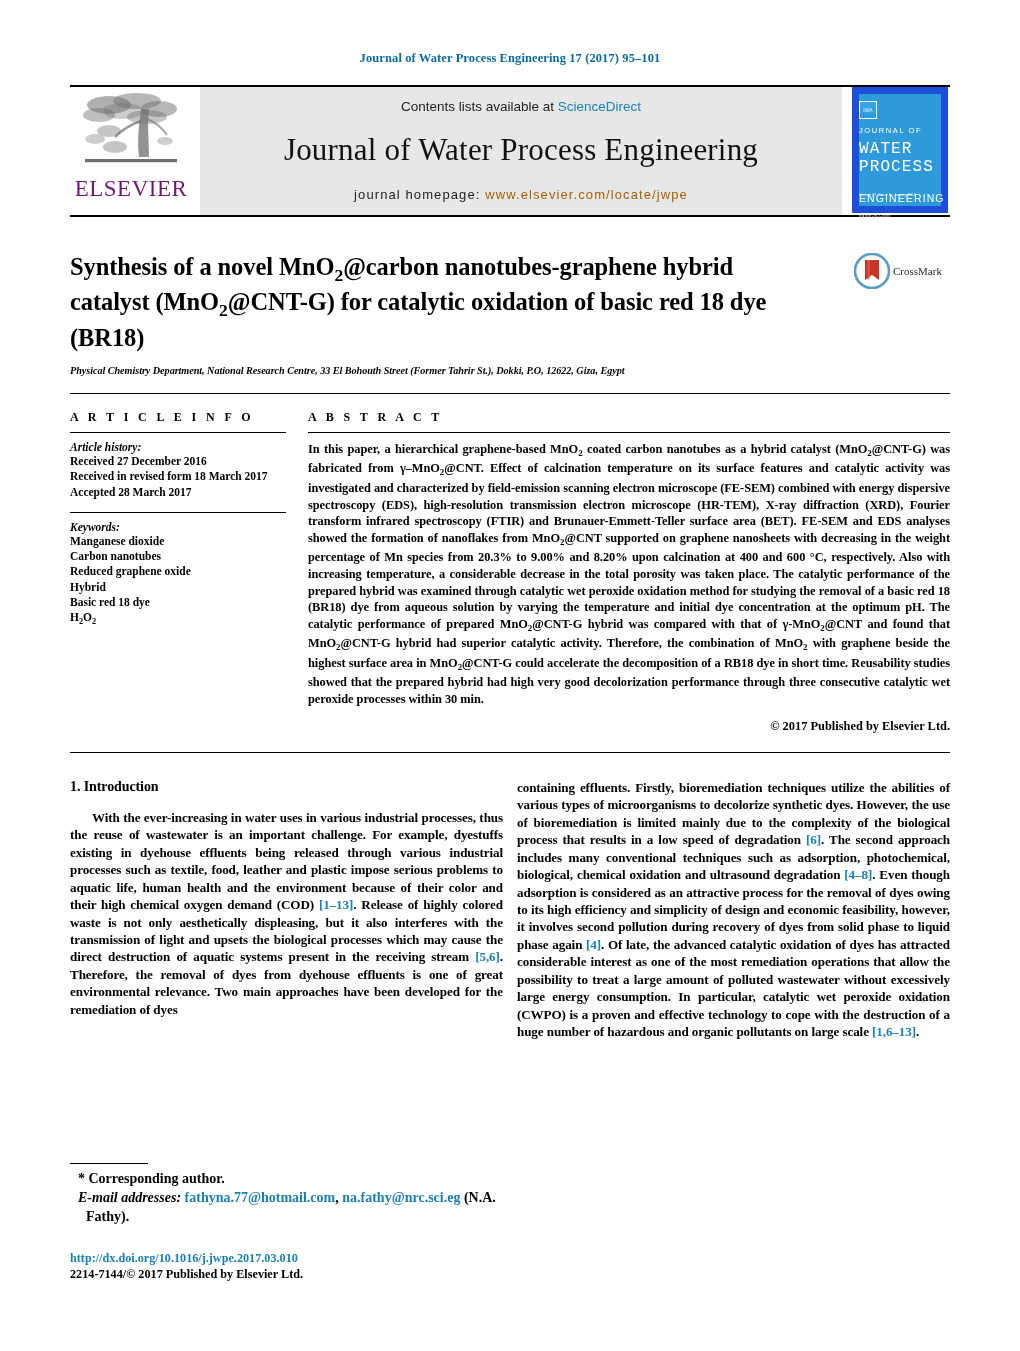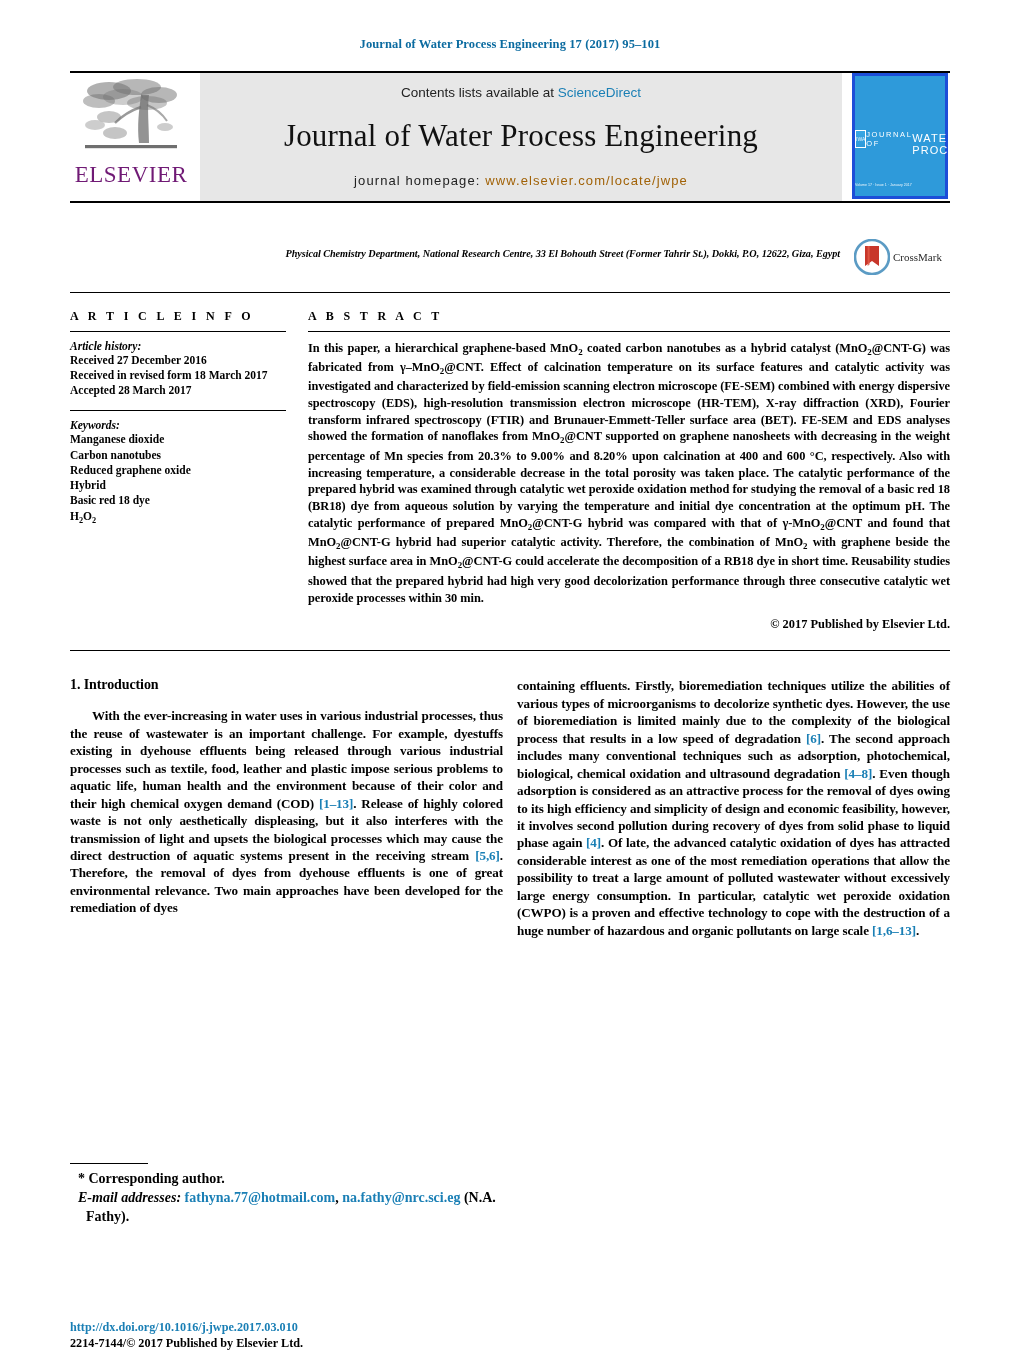--- a/index.html
+++ b/index.html
@@ -23,21 +23,21 @@
     padding: 0 70px;
   }
 
   
   .running-head {
     text-align: center;
     color: #0b6ba0;
     font-weight: bold;
     font-size: 12.5px;
     letter-spacing: 0.1px;
-    padding-top: 38px;
+    padding-top: 52px;
     line-height: 1;
   }
 
   
   .masthead {
     margin-top: 20px;
     border-top: 2px solid #000;
     display: flex;
     align-items: stretch;
     height: 128px;
@@ -95,41 +95,40 @@
   .cover-block {
     width: 98px;
     flex: 0 0 98px;
     display: flex;
     align-items: flex-start;
   }
   .cover {
     width: 96px;
     height: 126px;
     background: #2e9ada;
-    border: 3px solid #1d4ed8;
+    border: 7px solid #1d4ed8;
     box-sizing: border-box;
     position: relative;
     display: flex;
-    flex-direction: row;
-    align-items: center;
+    flex-direction: column;
     color: #ffffff;
     font-family: "Liberation Sans", sans-serif;
   }
   .cover-mark {
     width: 16px; height: 16px;
     border: 1px solid #ffffff;
     margin-top: 7px;
     background: linear-gradient(#3aa7e4,#2e9ada);
     font-size: 5px;
     color: #eaf6ff;
     text-align: center;
     line-height: 16px;
   }
   .cover-t1 { font-size: 7.5px; letter-spacing: 1.6px; margin-top: 7px; }
-  .cover-t2 { font-size: 11px; letter-spacing: 1.1px; margin-top: 16px; }
+  .cover-t2 { font-size: 16px; letter-spacing: 1.1px; margin-top: 5px; font-family: Liberation Mono, monospace; }
   .cover-t3 { font-size: 10.5px; letter-spacing: 1.1px; margin-top: 16px; }
   .cover-sub { font-size: 4px; letter-spacing: .4px; margin-top: 9px; opacity:.92;}
   .cover-sub2 { font-size: 4.5px; letter-spacing: .4px; margin-top: 3px; opacity:.92;}
   .cover-foot { font-size: 3.6px; position:absolute; bottom: 9px; opacity:.9;}
   .masthead-rule {
     border-bottom: 2px solid #000;
   }
 
   
   .title-area {
@@ -151,21 +150,20 @@
     margin-top: 17px;
     letter-spacing: -0.05px;
   }
   .corr-star { color: #1a7fb5; font-size: 13px; vertical-align: super; }
   .affiliation {
     font-size: 10.2px;
     font-style: italic;
     font-weight: bold;
     margin-top: 11px;
     letter-spacing: -0.05px;
-    text-align: right;
   }
   .crossmark {
     flex: 0 0 96px;
     width: 96px;
     display: flex;
     align-items: center;
     padding-top: 2px;
   }
   .crossmark-label {
     font-family: "Liberation Serif", serif;
@@ -270,21 +268,21 @@
     font-size: 14px;
     font-weight: bold;
     line-height: 1.35;
   }
   .fn-line .ital { font-style: italic; }
   .fn-indent { padding-left: 16px; text-indent: -8px; }
 
   .doi-block {
     position: absolute;
     left: 70px;
-    top: 1320px;
+    top: 1251px;
     width: 460px;
   }
   .doi-link {
     color: #1a7fb5;
     font-size: 12.2px;
     font-weight: bold;
     text-decoration: none;
     display: block;
     line-height: 1.3;
   }
@@ -345,20 +343,25 @@
         <div class="cover-sub">Editor-in-Chief</div>
         <div class="cover-sub2">P.M. Williams    M.M. Nasef Nasef</div>
         <div class="cover-foot">Volume 17 · Issue 1 · January 2017</div>
       </div>
     </div>
   </div>
   <div class="masthead-rule"></div>
 
   <div class="title-area">
     <div class="title-left">
+      <h1 class="title">
+        <span>Synthesis of a novel MnO<sub>2</sub>@carbon nanotubes-graphene hybrid</span><br>
+        <span>catalyst (MnO<sub>2</sub>@CNT-G) for catalytic oxidation of basic red 18 dye</span><br>
+        <span>(BR18)</span>
+      </h1>
       <div class="affiliation">Physical Chemistry Department, National Research Centre, 33 El Bohouth Street (Former Tahrir St.), Dokki, P.O, 12622, Giza, Egypt</div>
     </div>
     <div class="crossmark">
       <svg width="36" height="36" viewBox="0 0 36 36">
         <circle cx="18" cy="18" r="17" fill="#ffffff" stroke="#5b9bc4" stroke-width="2.6"></circle>
         <path d="M11 7 L25 7 L25 27 L18 22 L11 27 Z" fill="#c8362a"></path>
         <path d="M13.6 7 L15.6 7 L15.6 25.5 L13.6 26.9 Z" fill="#e05a48" opacity=".85"></path>
       </svg>
       <span class="crossmark-label">CrossMark</span>
     </div>

